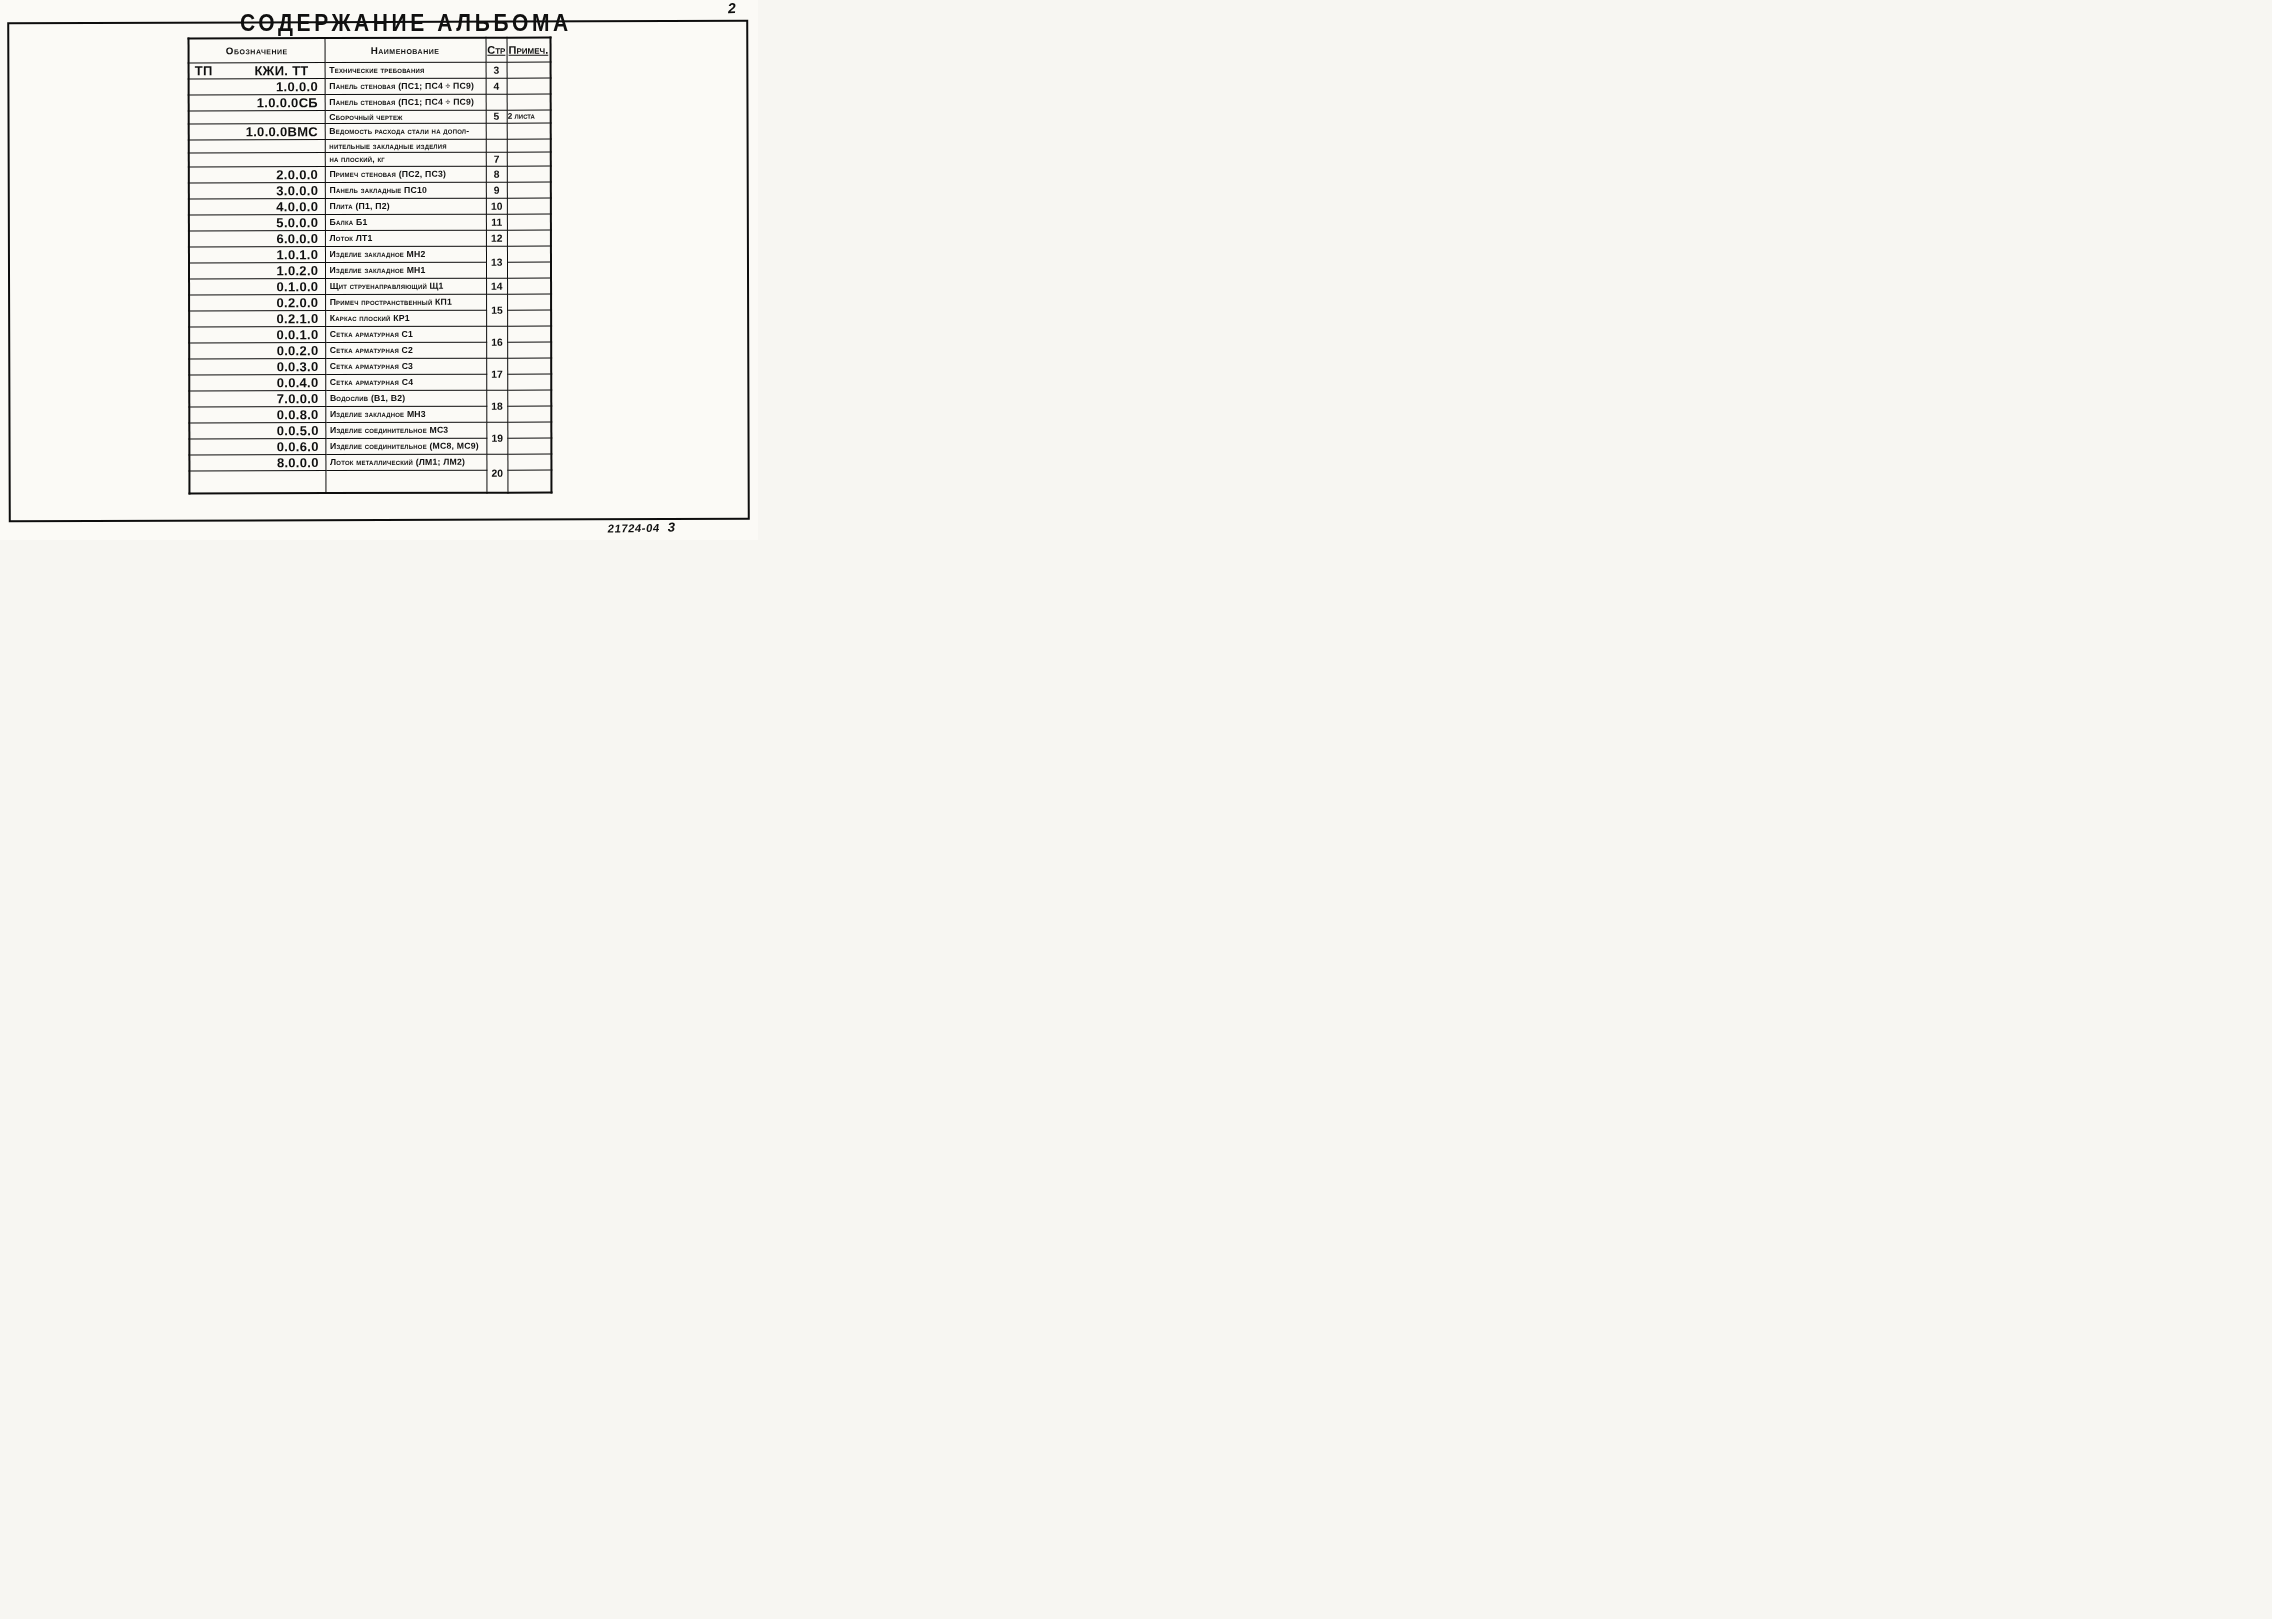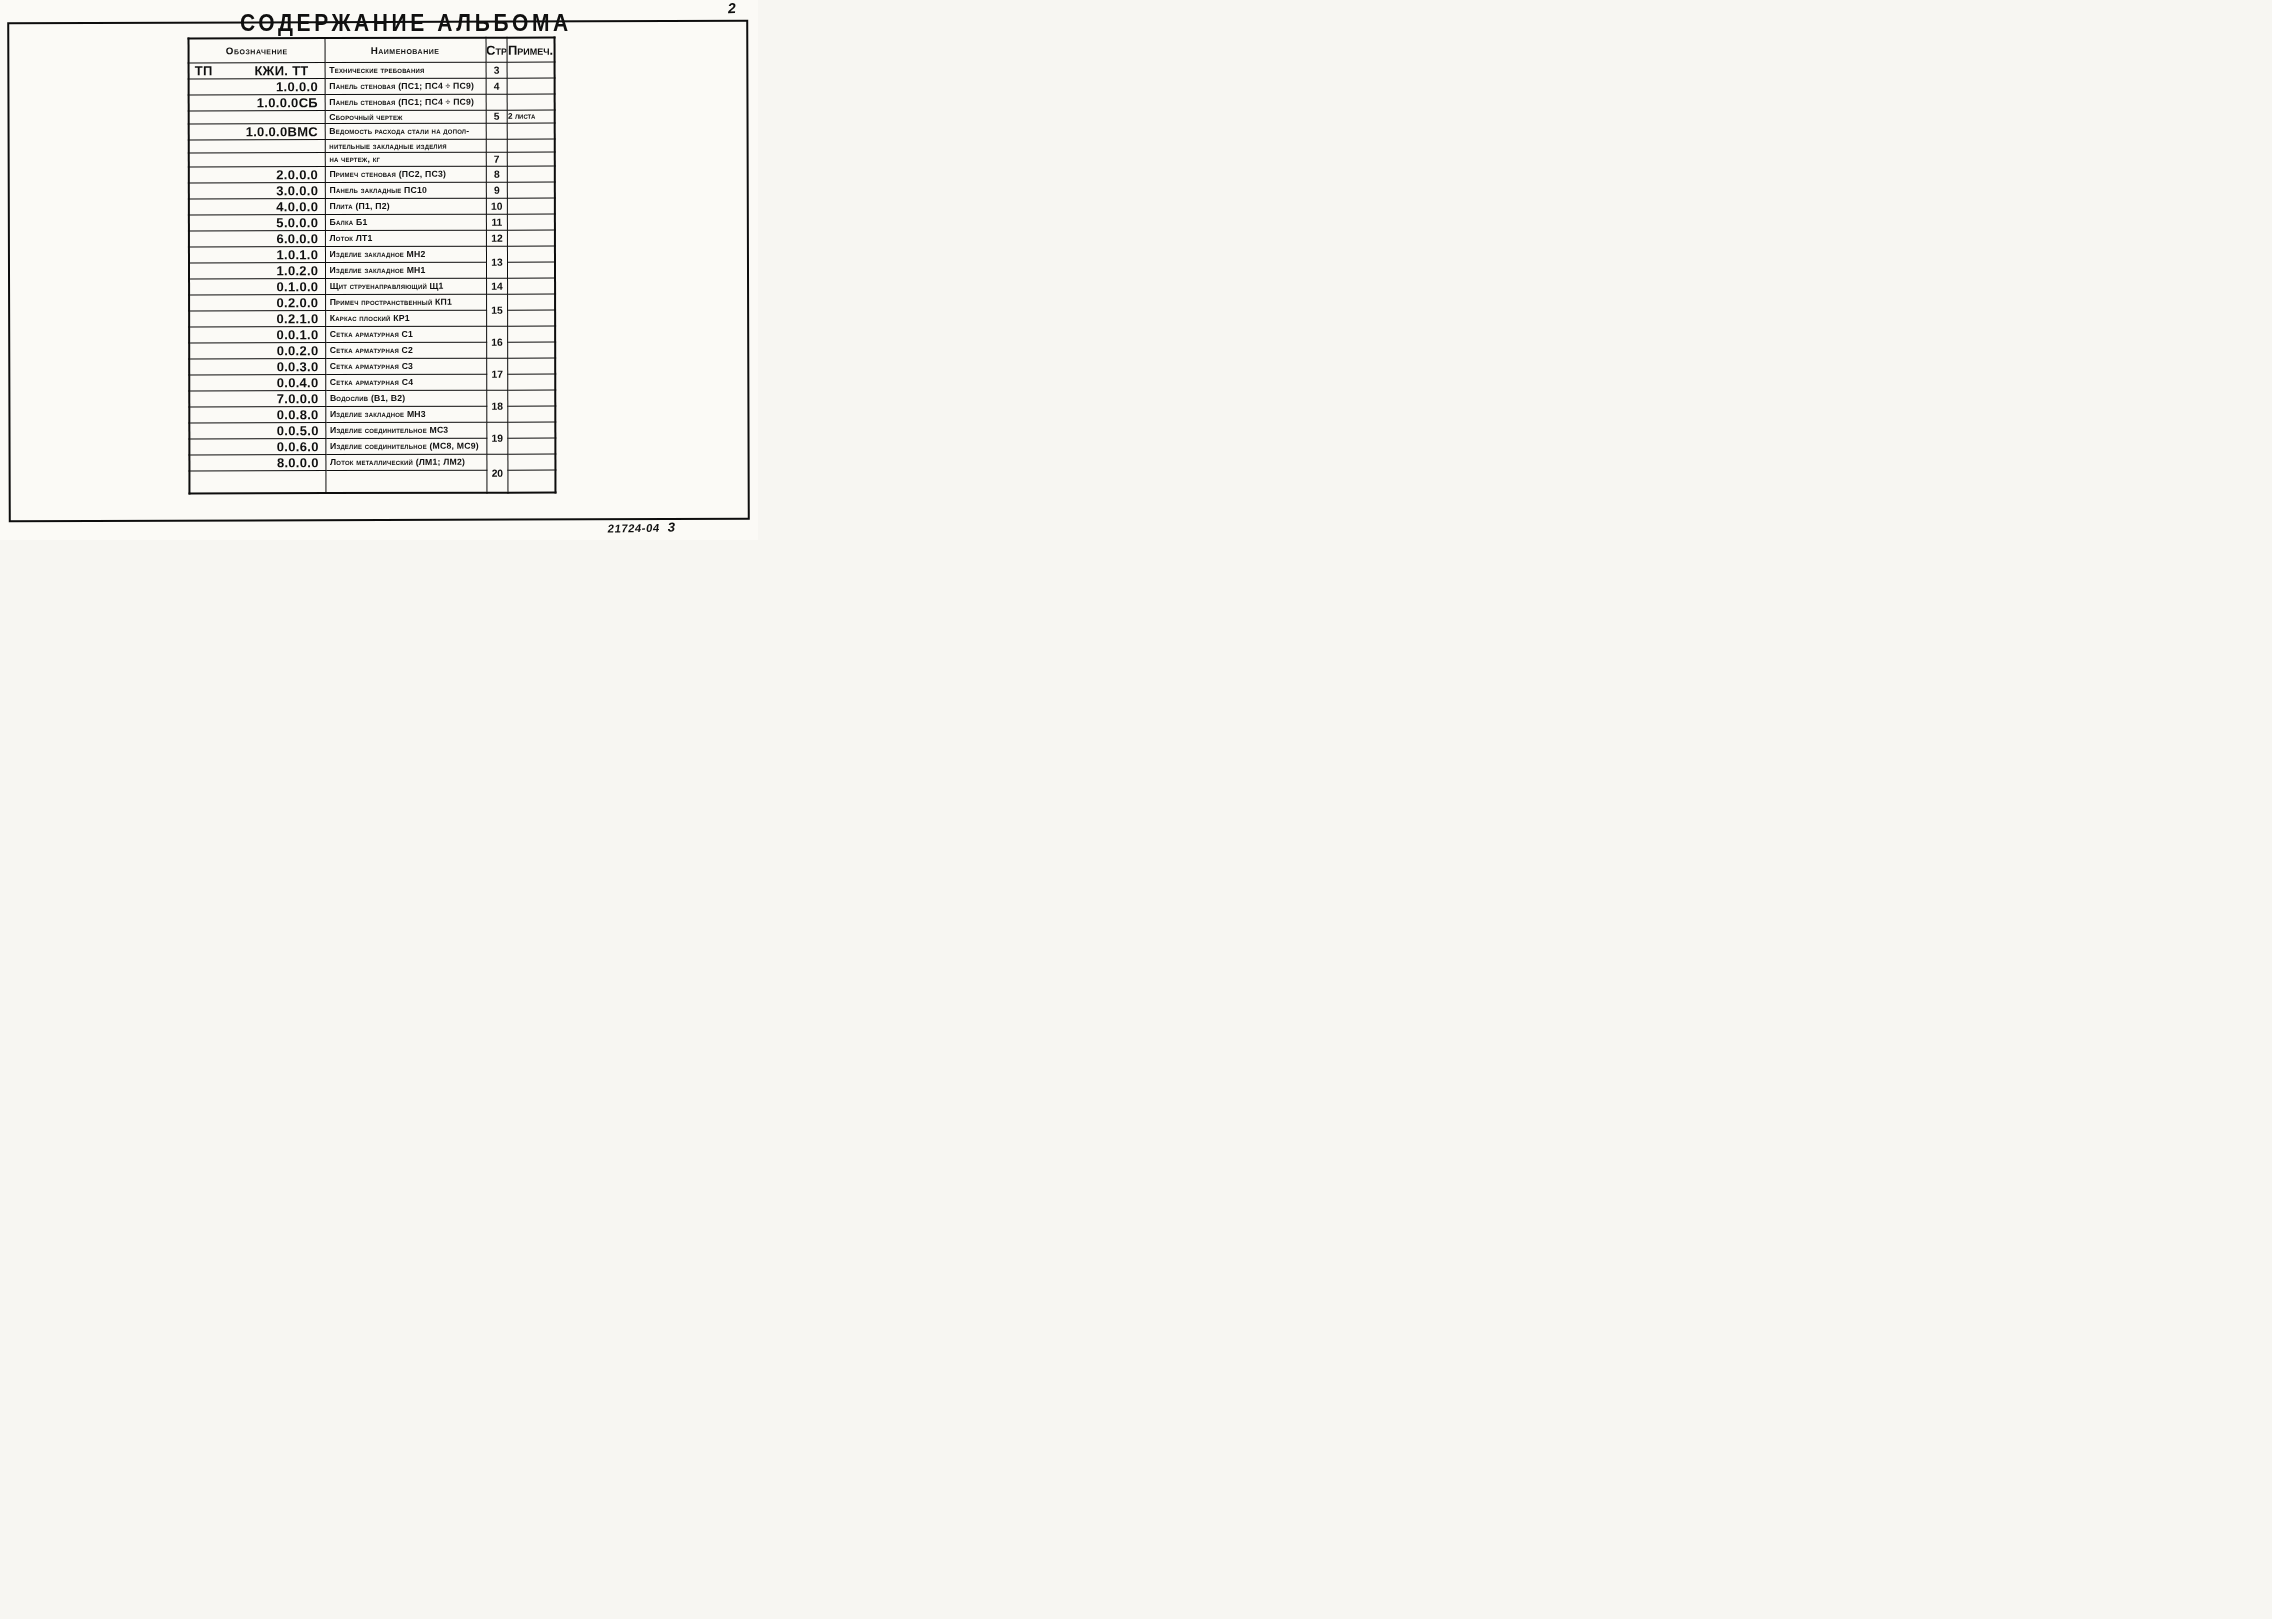--- a/index.html
+++ b/index.html
@@ -67,21 +67,21 @@
   .toc tbody tr.tall{height:22.6px;}
   .toc th{
     font-variant:small-caps;
     font-weight:bold;
     font-size:9.8px;
     letter-spacing:0.5px;
     text-align:center;
     white-space:nowrap;
     margin-left:10px;
   }
-  .toc th.c-page, .toc th.c-note{font-size:13px; letter-spacing:0;}
+  .toc th.c-page, .toc th.c-note{font-size:11px; letter-spacing:0;text-decoration:underline;}
   td.c-des{
     font-weight:bold;
     font-size:13px;
     text-align:right;
     padding-right:6.2px;
     white-space:nowrap;
     letter-spacing:0.3px;
   }
   td.c-des .prefix{
     float:left;
@@ -186,21 +186,21 @@
         <td class="c-note"></td>
       </tr>
       <tr>
         <td class="c-des"></td>
         <td class="c-name">нительные закладные изделия</td>
         <td class="c-page"></td>
         <td class="c-note"></td>
       </tr>
       <tr>
         <td class="c-des"></td>
-        <td class="c-name">на чертеж, кг</td>
+        <td class="c-name">на плоский, кг</td>
         <td class="c-page">7</td>
         <td class="c-note"></td>
       </tr>
       <tr>
         <td class="c-des">2.0.0.0</td>
         <td class="c-name">Примеч стеновая (ПС2, ПС3)</td>
         <td class="c-page">8</td>
         <td class="c-note"></td>
       </tr>
       <tr>

